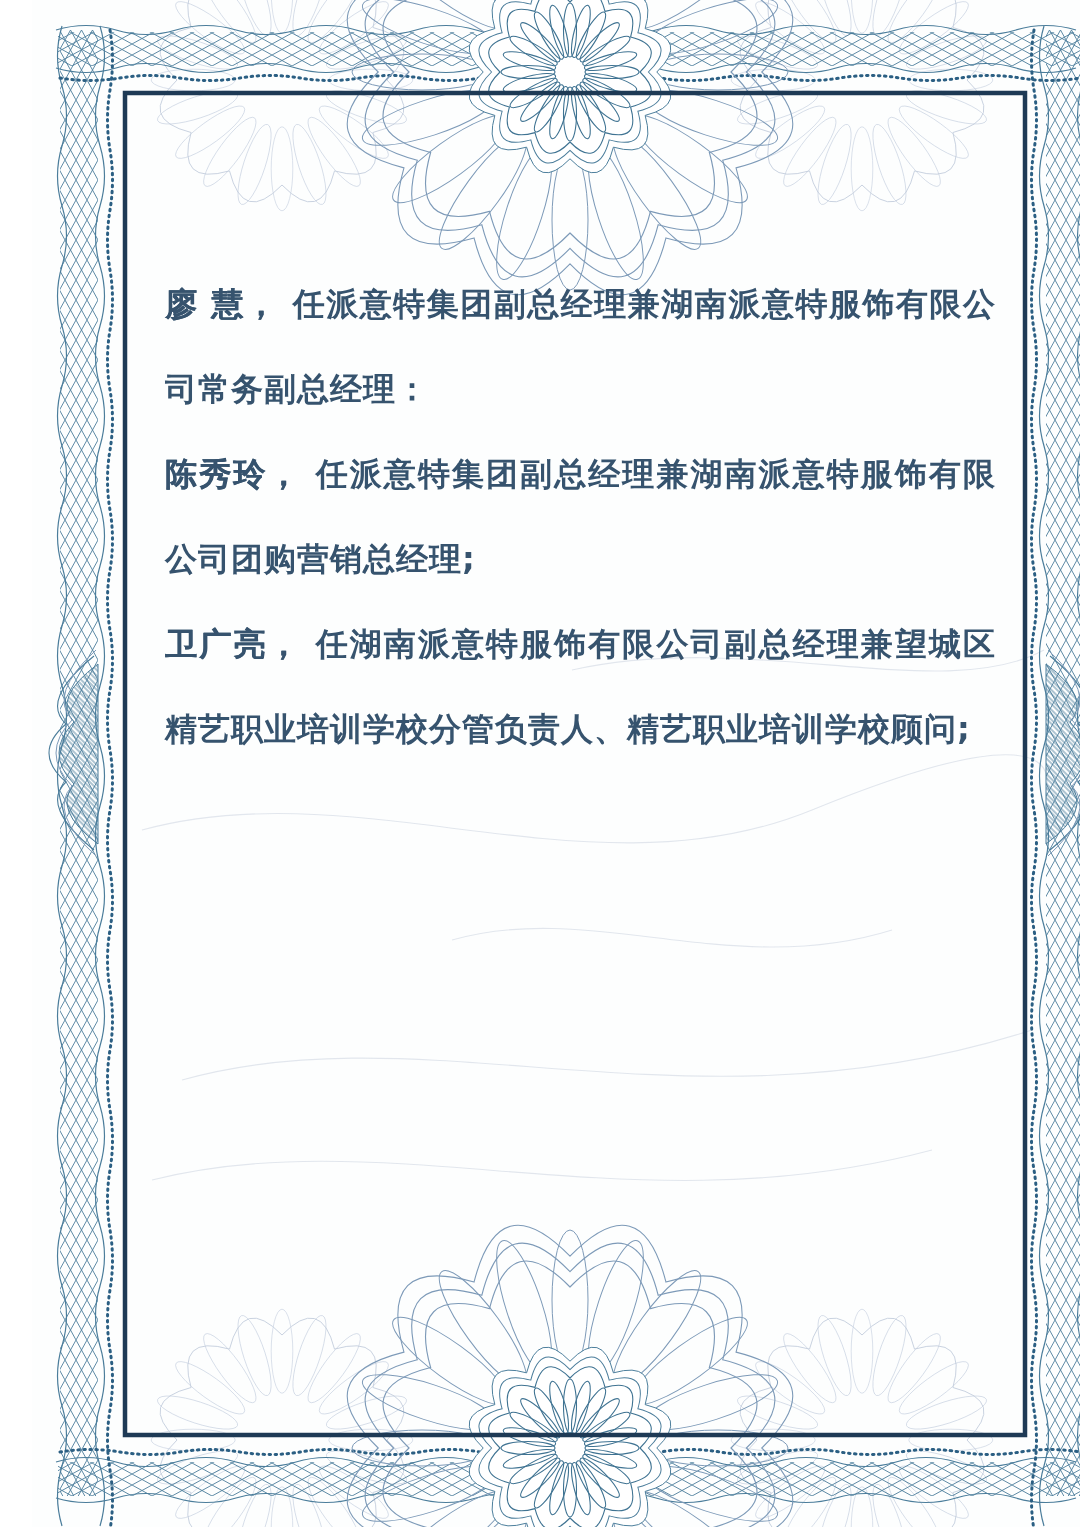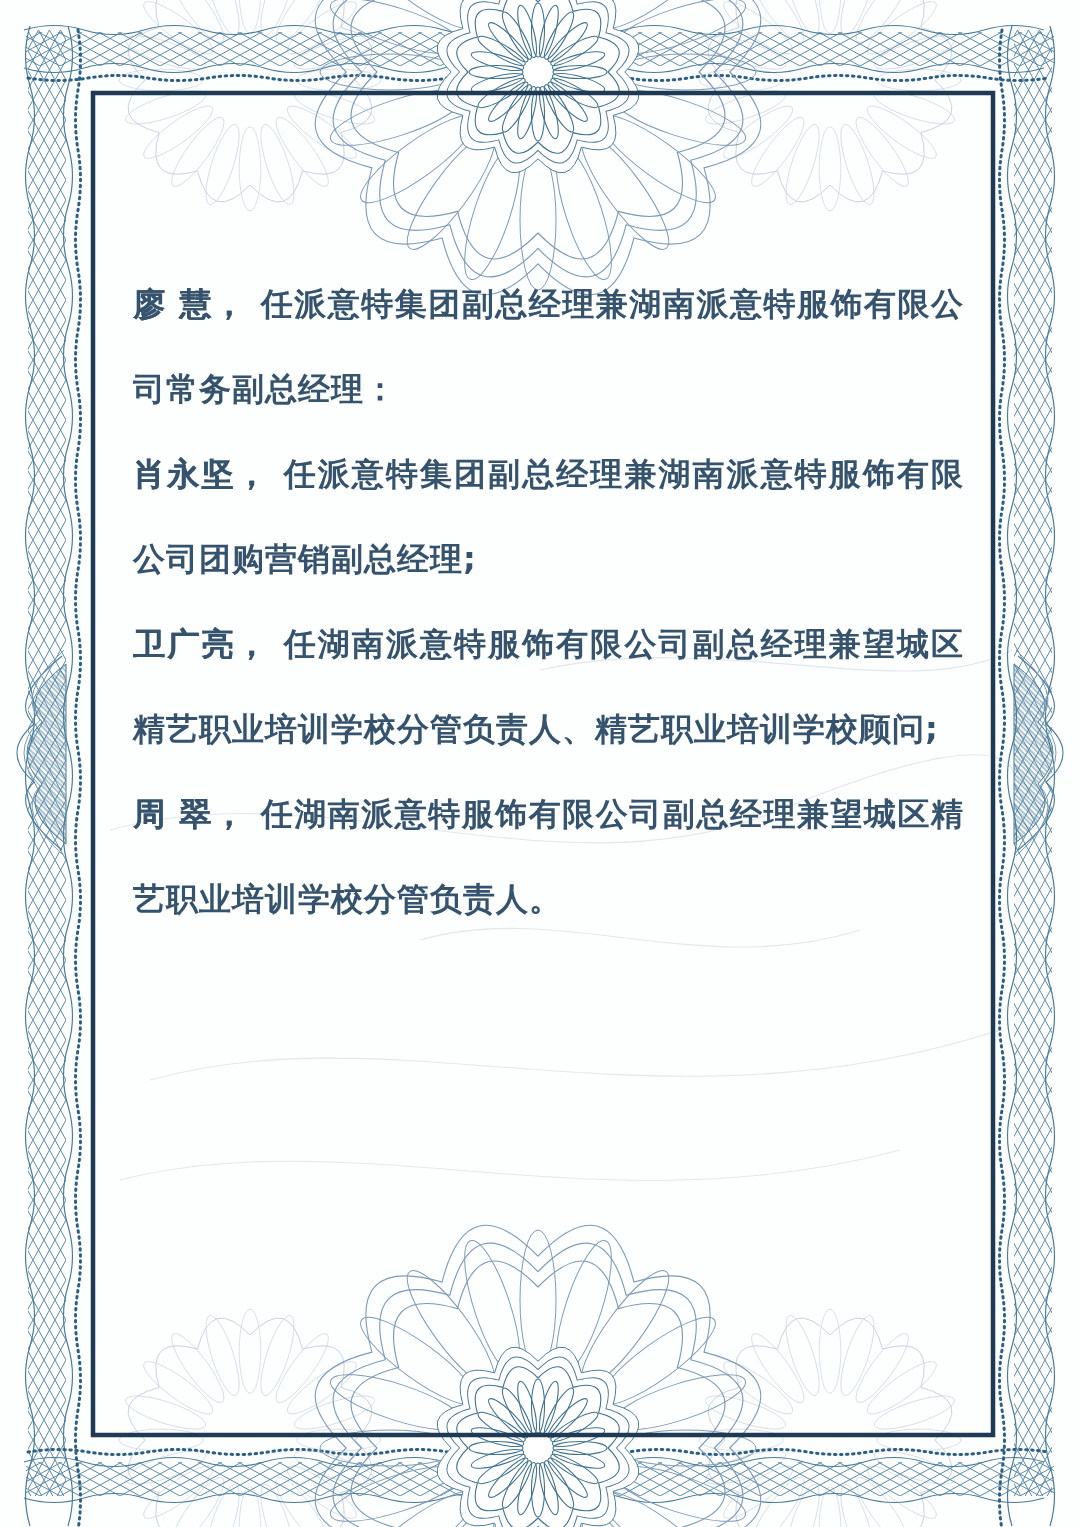--- a/index.html
+++ b/index.html
@@ -3,21 +3,21 @@
 <meta charset="utf-8">
 <style>
   html,body{margin:0;padding:0;}
   body{
     width:1080px;height:1527px;
     background:#ffffff;
     position:relative;
     overflow:hidden;
     font-family:"DejaVu Sans","Liberation Sans",sans-serif;
   }
-  .page{position:absolute;inset:0;background:#fdfefe;}
+  .page{position:absolute;inset:0;background:#fdfefe;margin-left:32px;}
   svg.deco{position:absolute;left:0;top:0;width:1080px;height:1527px;display:block;}
   .content{
     position:absolute;
     left:133px;top:262px;width:831px;
     color:#36536e;
     font-size:32px;
     font-weight:bold;
     line-height:85px;
     text-align:justify;
     text-justify:inter-ideograph;
@@ -146,18 +146,17 @@
   </g>
 
   <use href="#rosette" transform="translate(538,72)"></use>
   <use href="#rosette" transform="translate(538,1448)"></use>
 
   <rect x="93" y="93" width="900" height="1342" fill="none" stroke="#1e3a55" stroke-width="4.5"></rect>
 </svg>
 
 <div class="content">
   <p class="para"><span class="pname">廖 慧</span><span class="psep">，</span><span class="pbody">任派意特集团副总经理兼湖南派意特服饰有限公司常务副总经理：</span></p>
-  <p class="para"><span class="pname">肖永坚</span><span class="psep">，</span><span class="pbody">任派意特集团副总经理兼湖南派意特服饰有限公司团购营销副总经理;</span></p>
+  <p class="para"><span class="pname">陈秀玲</span><span class="psep">，</span><span class="pbody">任派意特集团副总经理兼湖南派意特服饰有限公司团购营销总经理;</span></p>
   <p class="para"><span class="pname">卫广亮</span><span class="psep">，</span><span class="pbody">任湖南派意特服饰有限公司副总经理兼望城区精艺职业培训学校分管负责人、精艺职业培训学校顾问;</span></p>
-  <p class="para"><span class="pname">周 翠</span><span class="psep">，</span><span class="pbody">任湖南派意特服饰有限公司副总经理兼望城区精艺职业培训学校分管负责人。</span></p>
 </div>
 
 </div>
 
 </body></html>

